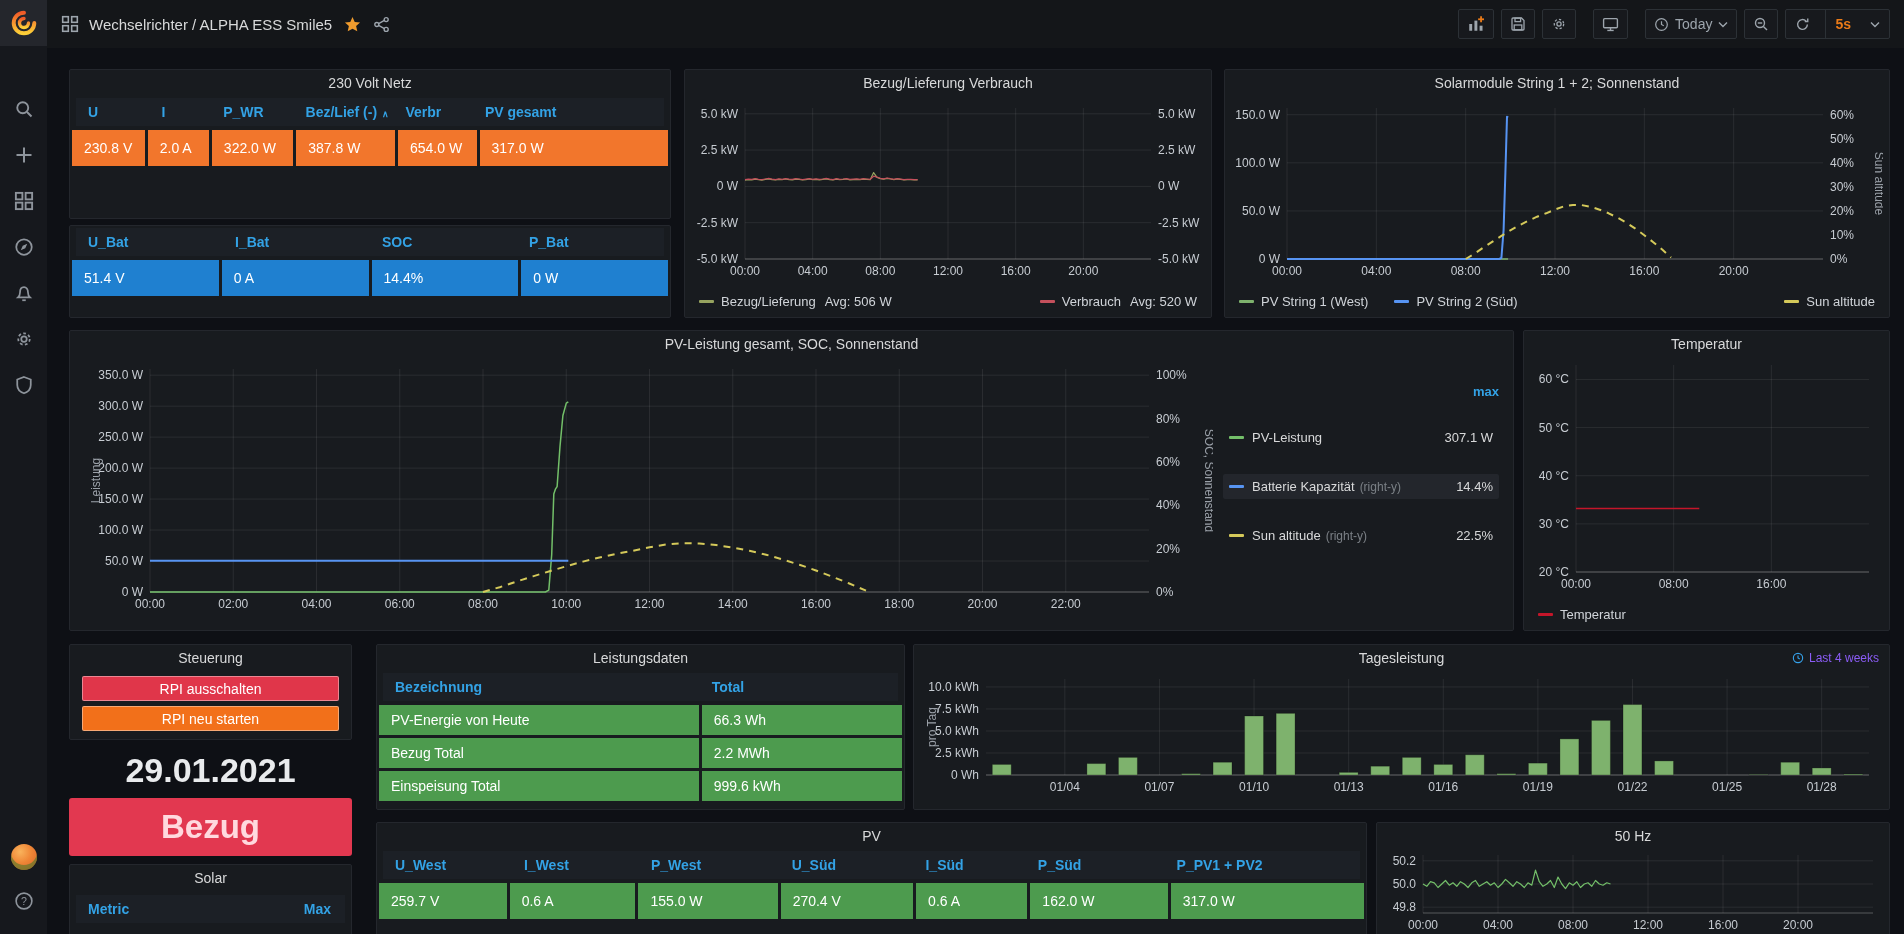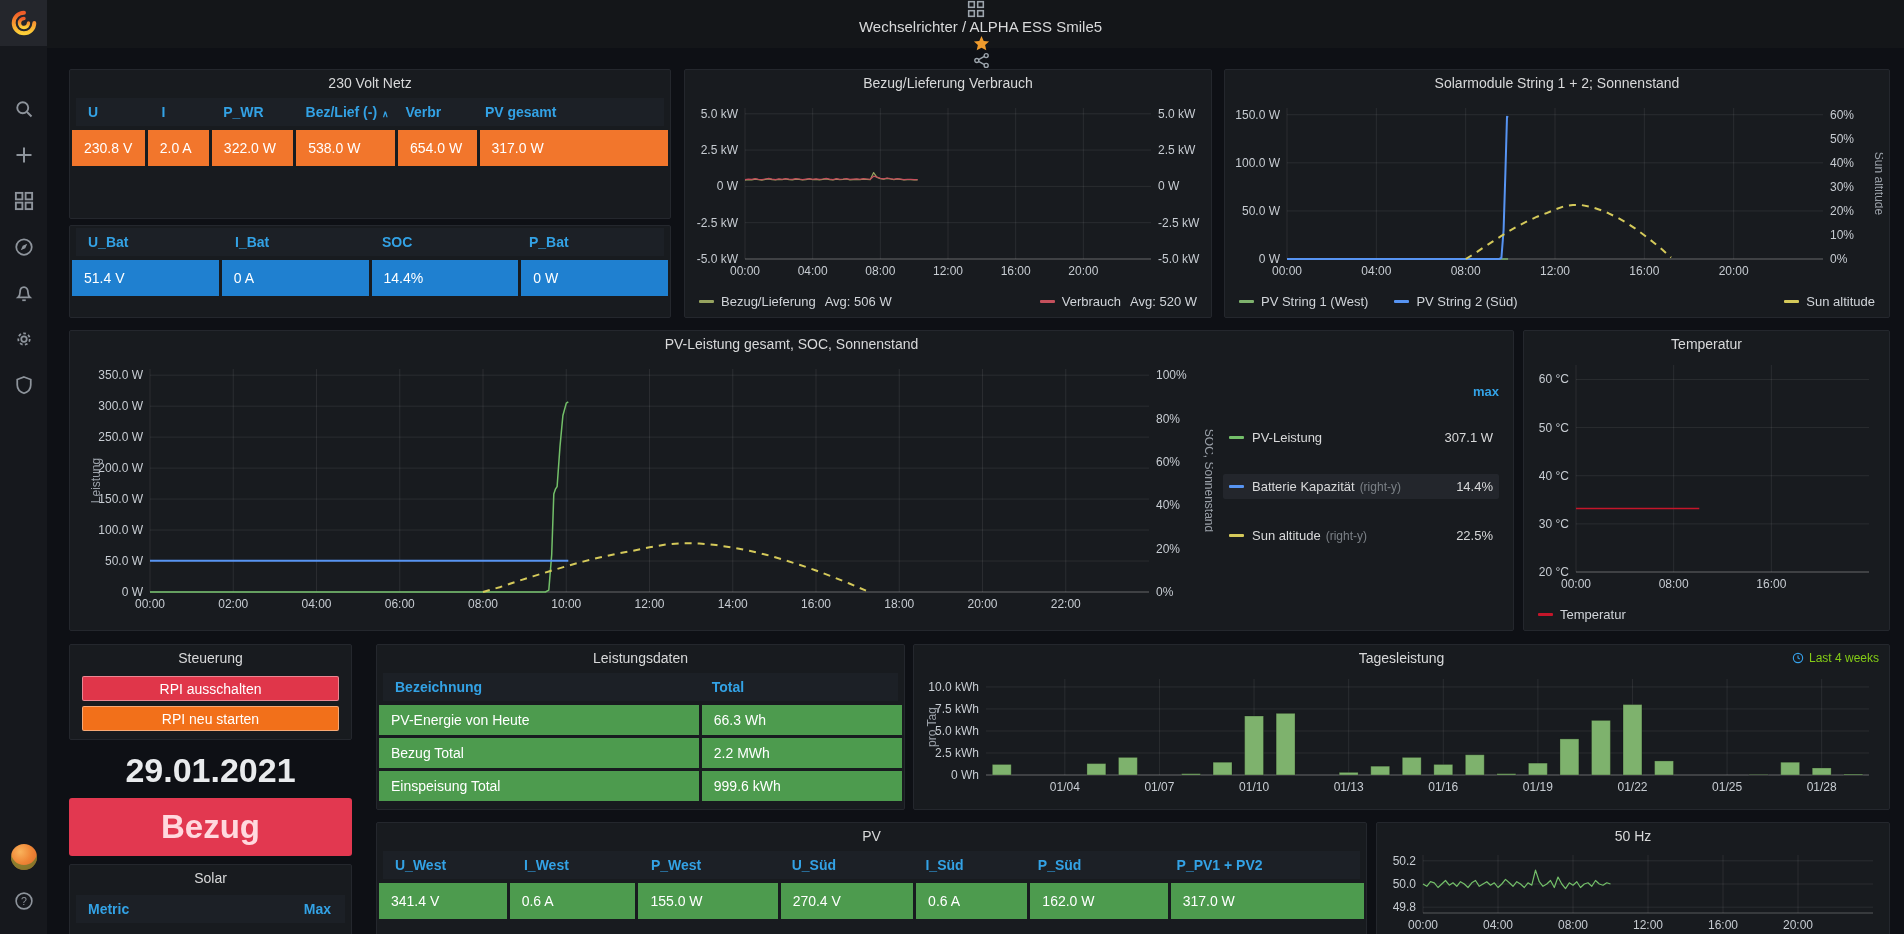--- a/index.html
+++ b/index.html
@@ -14,21 +14,21 @@
   .logo-cell{width:47px;height:46px;background:#24262c;display:flex;align-items:center;justify-content:center;}
   .side-icons{margin-top:52px;display:flex;flex-direction:column;gap:24px;align-items:center;}
   .sicon{width:22px;height:22px;display:flex;align-items:center;justify-content:center;cursor:pointer;}
   .side-bottom{margin-top:auto;margin-bottom:22px;display:flex;flex-direction:column;gap:20px;align-items:center;}
   .avatar{width:26px;height:26px;border-radius:50%;
           background:radial-gradient(circle at 35% 30%,#f9b35c 0%,#ef8636 45%,#d95f27 100%);
           box-shadow:inset 0 -5px 0 rgba(60,120,40,.55);}
 
   
   .navbar{position:absolute;left:47px;top:0;width:1857px;height:48px;background:#141619;
-          display:flex;align-items:center;padding:0 14px;flex-direction:column;}
+          display:flex;align-items:center;padding:0 14px;}
   .nav-title{font-size:15px;color:#d8d9da;margin-left:10px;font-weight:400;}
   .nav-left-ic{display:flex;align-items:center;}
   .nav-spacer{flex:1;}
   .nbtn{height:30px;min-width:32px;border:1px solid #2c3136;border-radius:2px;background:#17191d;
         display:flex;align-items:center;justify-content:center;gap:6px;padding:0 8px;margin-left:7px;
         color:#9da5ad;font-size:14px;cursor:pointer;}
   .nbtn.combo{padding:0;}
   .nbtn .seg{display:flex;align-items:center;gap:19px;padding:0 9px;height:100%;}
   .nbtn .seg+.seg{border-left:1px solid #2c3136;}
   .accent-txt{color:#eb7b18;font-weight:700;}
@@ -68,21 +68,21 @@
   
   .gbtn{height:25px;margin:5px 12px 0 12px;display:flex;align-items:center;justify-content:center;
         color:#fff;font-size:14px;border-radius:2px;border:1px solid rgba(255,255,255,.4);cursor:pointer;}
   .date-big{font-size:34px;font-weight:700;color:#e9ebed;text-align:center;line-height:48px;}
   .stat-banner{display:flex;align-items:center;justify-content:center;border-radius:3px;
                font-size:33px;font-weight:700;color:#ffd9de;}
   .solar-head{display:flex;background:#1c2026;margin:4px 6px 0 6px;}
   .solar-head .th:last-child{margin-left:auto;padding-right:14px;}
 
   .panel-link{position:absolute;right:10px;top:6px;display:flex;align-items:center;gap:5px;
-              color:#84cc16;font-size:12px;cursor:pointer;}
+              color:#8b5cf6;font-size:12px;cursor:pointer;}
 </style>
 </head>
 <body>
 
 <div id="app">
 
   <div class="sidebar">
     <div class="logo-cell">
       <svg viewBox="0 0 32 32" width="30" height="30">
         <defs>
@@ -248,21 +248,21 @@
       <div class="th" style="width:10.5%">I</div>
       <div class="th" style="width:14%">P_WR</div>
       <div class="th" style="width:17%"><span>Bez/Lief (-)</span><span class="sortcaret">∧</span></div>
       <div class="th" style="width:13.5%">Verbr</div>
       <div class="th" style="width:32.5%">PV gesamt</div>
     </div>
     <div class="vrow">
       <div class="vcell" style="width:12.5%;background:#f2762c">230.8 V</div>
       <div class="vcell" style="width:10.5%;background:#f2762c">2.0 A</div>
       <div class="vcell" style="width:14%;background:#f2762c">322.0 W</div>
-      <div class="vcell" style="width:17%;background:#f2762c">538.0 W</div>
+      <div class="vcell" style="width:17%;background:#f2762c">387.8 W</div>
       <div class="vcell" style="width:13.5%;background:#f2762c">654.0 W</div>
       <div class="vcell" style="width:32.5%;background:#f2762c">317.0 W</div>
     </div>
   </div>
 
   <div class="panel" style="left:69px;top:225px;width:602px;height:93px;">
     <div class="thead">
       <div class="th" style="width:25%">U_Bat</div>
       <div class="th" style="width:25%">I_Bat</div>
       <div class="th" style="width:25%">SOC</div>
@@ -610,21 +610,21 @@
     <div class="thead">
       <div class="th" style="width:13.2%">U_West</div>
       <div class="th" style="width:13%">I_West</div>
       <div class="th" style="width:14.4%">P_West</div>
       <div class="th" style="width:13.7%">U_Süd</div>
       <div class="th" style="width:11.5%">I_Süd</div>
       <div class="th" style="width:14.2%">P_Süd</div>
       <div class="th" style="width:20%">P_PV1 + PV2</div>
     </div>
     <div class="vrow">
-      <div class="vcell" style="width:13.2%;background:#4d9b4e">341.4 V</div>
+      <div class="vcell" style="width:13.2%;background:#4d9b4e">259.7 V</div>
       <div class="vcell" style="width:13%;background:#4d9b4e">0.6 A</div>
       <div class="vcell" style="width:14.4%;background:#4d9b4e">155.0 W</div>
       <div class="vcell" style="width:13.7%;background:#4d9b4e">270.4 V</div>
       <div class="vcell" style="width:11.5%;background:#4d9b4e">0.6 A</div>
       <div class="vcell" style="width:14.2%;background:#4d9b4e">162.0 W</div>
       <div class="vcell" style="width:20%;background:#4d9b4e">317.0 W</div>
     </div>
   </div>
 
   <div class="panel" style="left:1376px;top:822px;width:514px;height:120px;">

